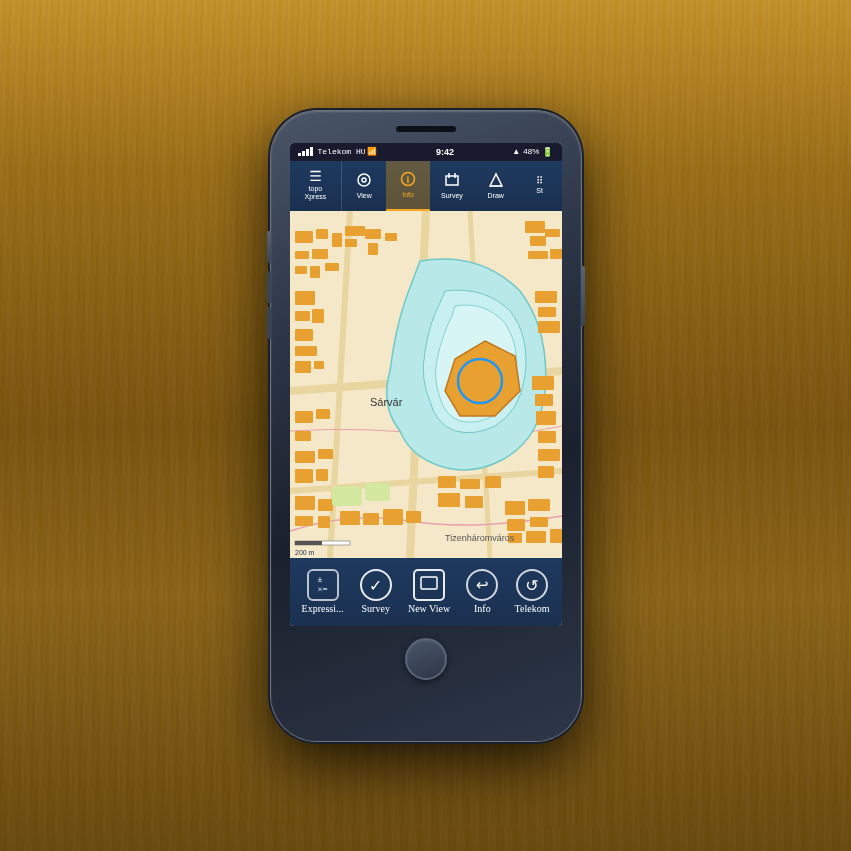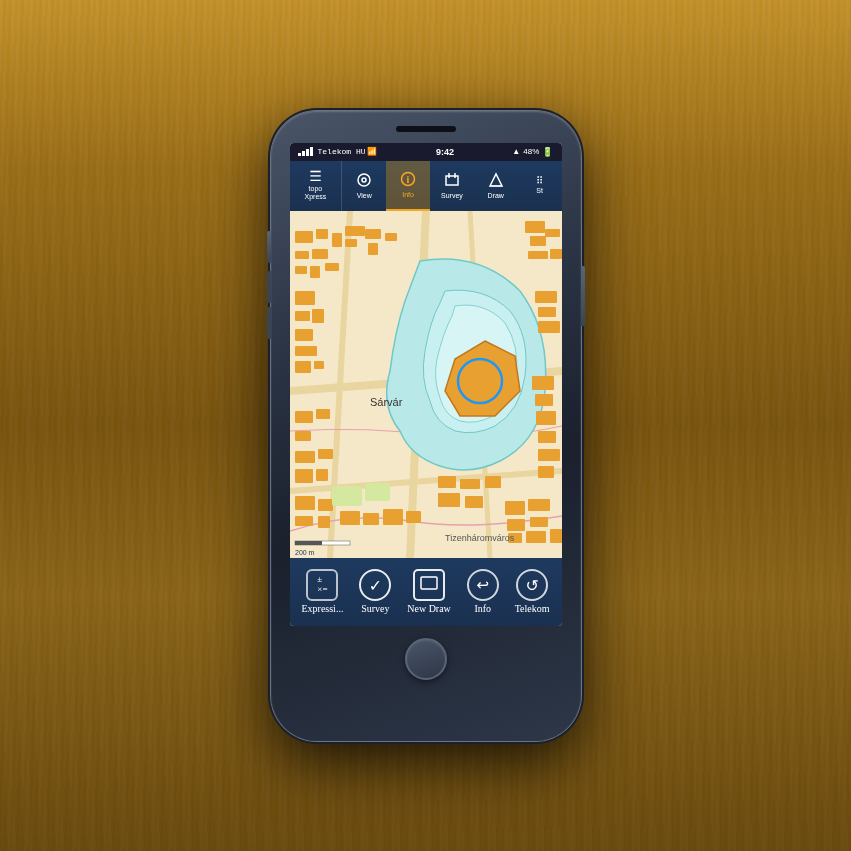--- a/index.html
+++ b/index.html
@@ -512,21 +512,21 @@
       </div>
 
       <div class="bottom-item">
         <div class="bottom-icon square-icon" style="border-color:rgba(255,255,255,0.9); border-radius:5px;">
           <span>
             <svg width="18" height="14" viewBox="0 0 18 14" fill="none" xmlns="http://www.w3.org/2000/svg">
               <rect x="1" y="1" width="16" height="12" stroke="white" stroke-width="1.5" fill="none" rx="1"></rect>
             </svg>
           </span>
         </div>
-        <span class="bottom-label">New Draw</span>
+        <span class="bottom-label">New View</span>
       </div>
 
       <div class="bottom-item">
         <div class="bottom-icon">
           <span style="font-size:15px;">↩</span>
         </div>
         <span class="bottom-label">Info</span>
       </div>
 
       <div class="bottom-item">

